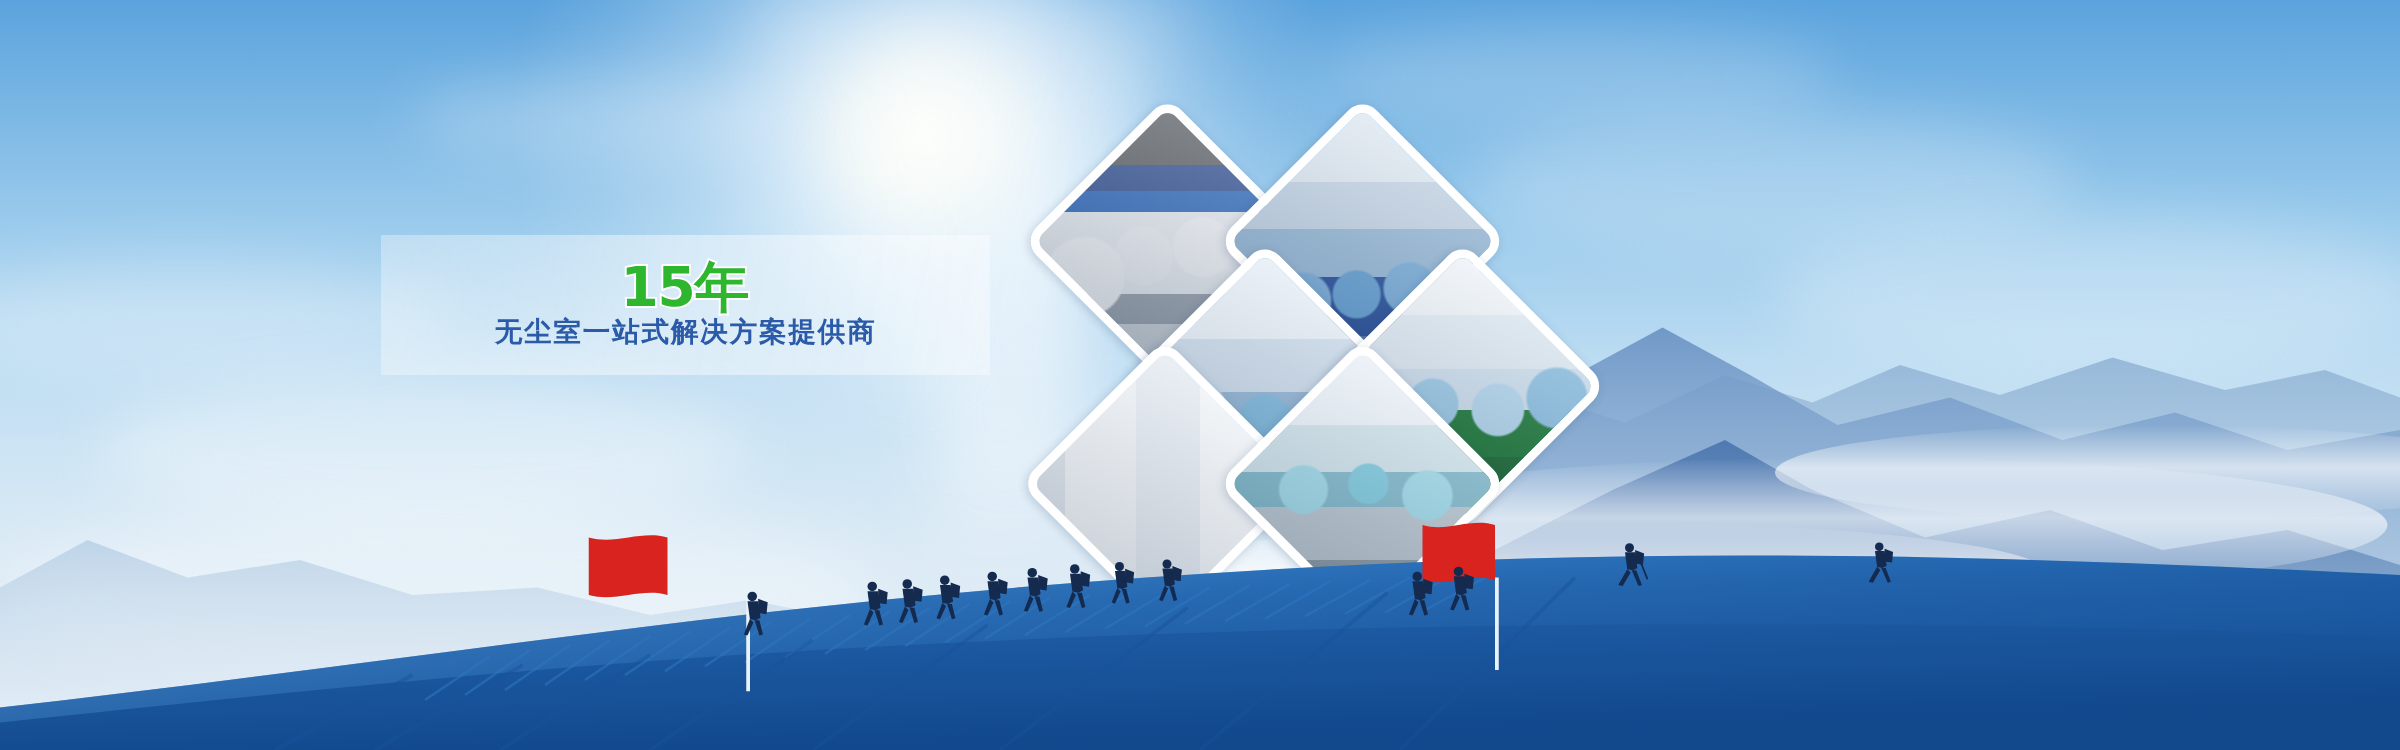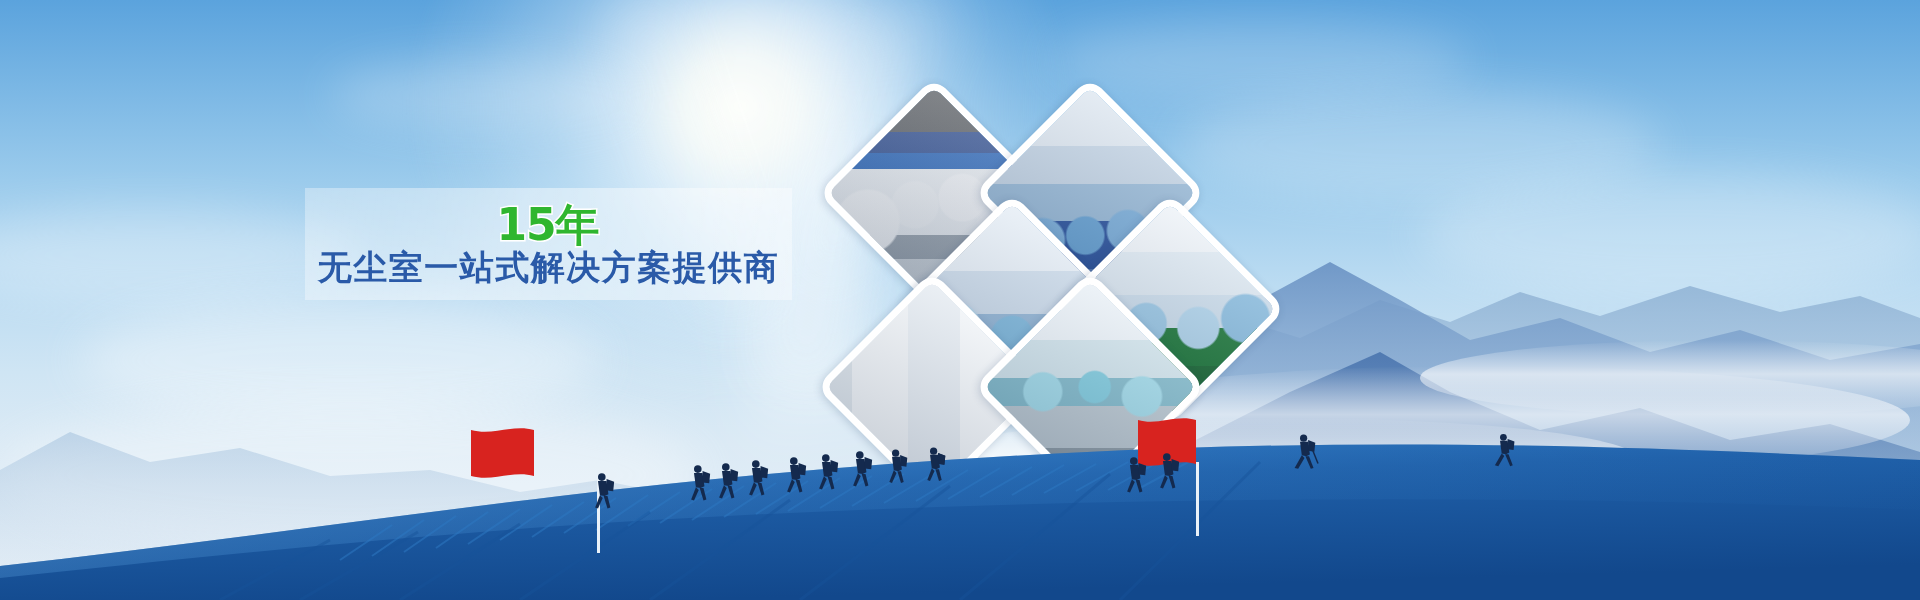--- a/index.html
+++ b/index.html
@@ -69,21 +69,21 @@
     paint-order:stroke fill;
     text-shadow:0 0 2px rgba(255,255,255,.9);
     margin-right:2px;
   }
   .cn{
     font-family:"DejaVu Sans","Liberation Sans",sans-serif;
     font-weight:700;font-size:34px;color:#2a5aa8;letter-spacing:1px;
   }
   .line2{
     font-family:"DejaVu Sans","Liberation Sans",sans-serif;
-    font-weight:700;font-size:34px;color:#2a5aa8;letter-spacing:1.5px;
+    font-weight:700;font-size:22px;color:#2a5aa8;letter-spacing:1.5px;
     margin-top:2px;
   }
 
   
   #collage{position:absolute;left:840px;top:95px;width:440px;height:370px;}
   .diamond{
     position:absolute;width:150px;height:150px;
     transform:rotate(45deg);
     border:7px solid #ffffff;
     border-radius:16px;

